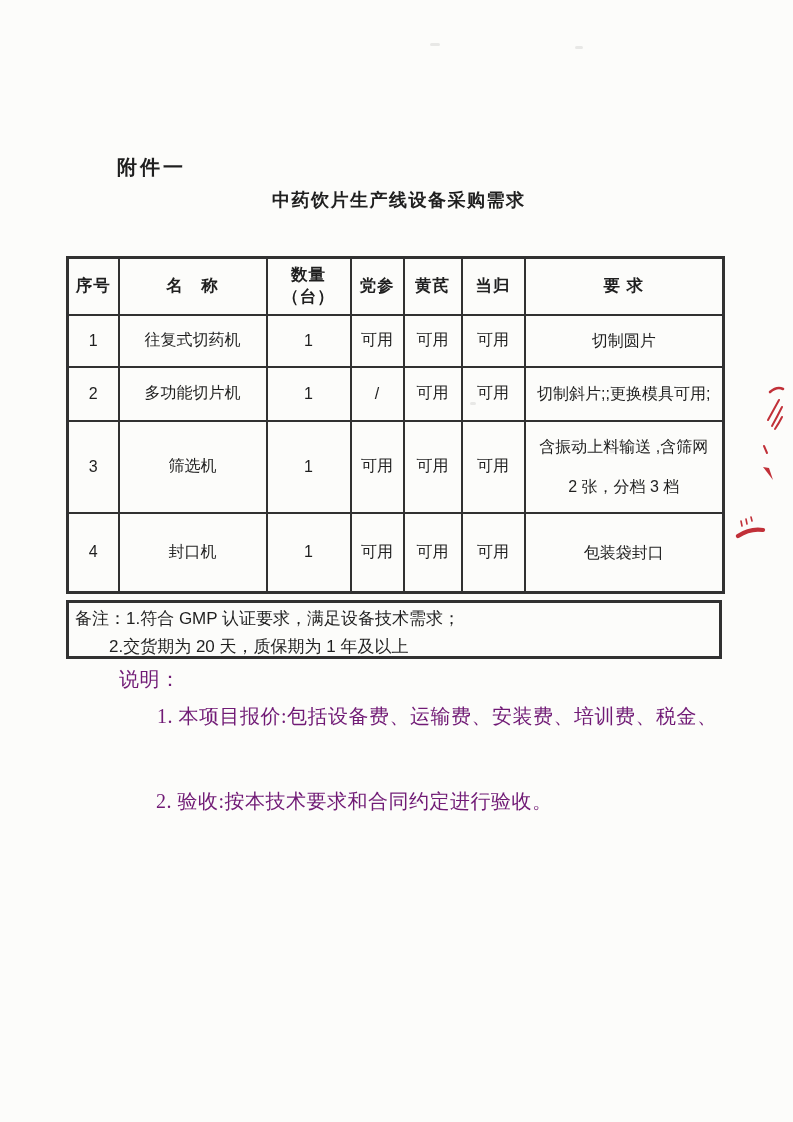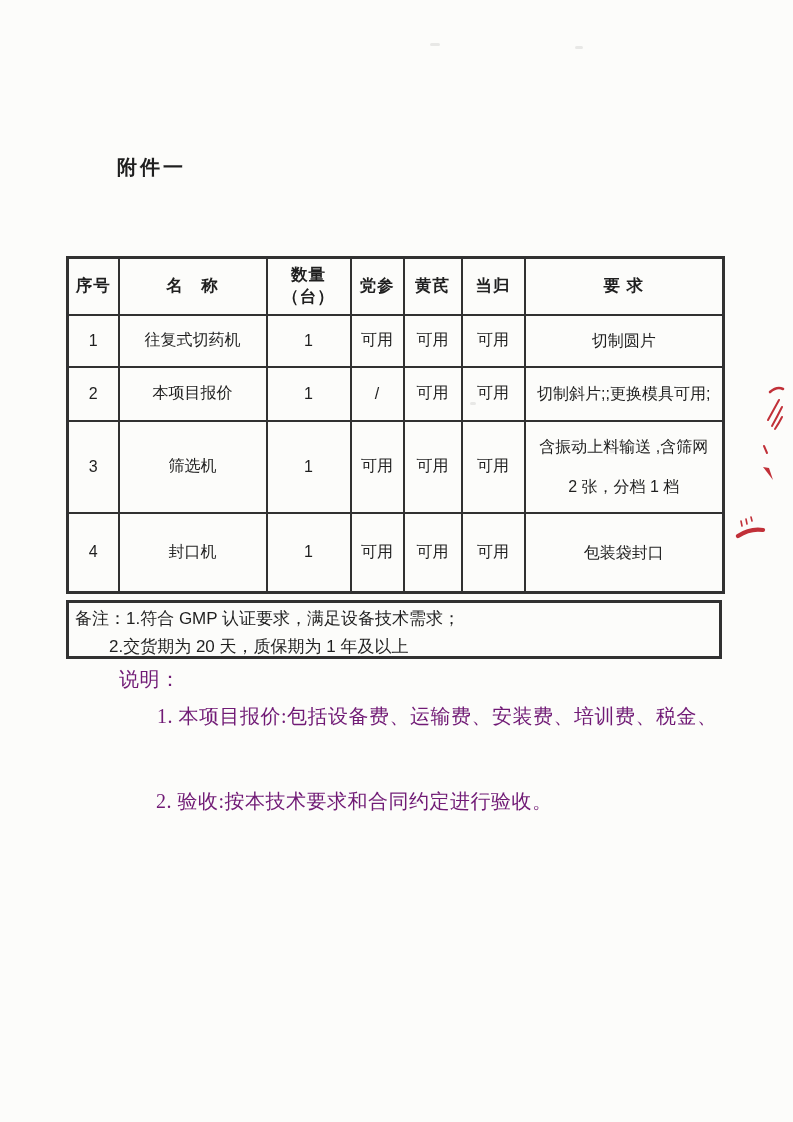--- a/index.html
+++ b/index.html
@@ -95,20 +95,21 @@
 <body>
 
 <div class="page">
 
   <div class="speck sp1"></div>
   <div class="speck sp2"></div>
   <div class="speck sp3"></div>
   <div class="speck sp4"></div>
 
   <div class="attachment-label">附件一</div>
+  <div class="doc-title">中药饮片生产线设备采购需求</div>
 
   <table class="equip-table">
     <colgroup>
       <col class="col-seq">
         <col class="col-name">
         <col class="col-qty">
       <col class="col-ds">
         <col class="col-hq">
         <col class="col-dg">
         <col class="col-req">
@@ -129,35 +130,35 @@
         <td>1</td>
         <td>往复式切药机</td>
         <td>1</td>
         <td>可用</td>
         <td>可用</td>
         <td>可用</td>
         <td class="req">切制圆片</td>
       </tr>
       <tr class="r2">
         <td>2</td>
-        <td>本项目报价</td>
+        <td>多功能切片机</td>
         <td>1</td>
         <td>/</td>
         <td>可用</td>
         <td>可用</td>
         <td class="req">切制斜片;;更换模具可用;</td>
       </tr>
       <tr class="r3">
         <td>3</td>
         <td>筛选机</td>
         <td>1</td>
         <td>可用</td>
         <td>可用</td>
         <td>可用</td>
-        <td class="req">含振动上料输送 ,含筛网 2 张，分档 1 档</td>
+        <td class="req">含振动上料输送 ,含筛网 2 张，分档 3 档</td>
       </tr>
       <tr class="r4">
         <td>4</td>
         <td>封口机</td>
         <td>1</td>
         <td>可用</td>
         <td>可用</td>
         <td>可用</td>
         <td class="req">包装袋封口</td>
       </tr>

